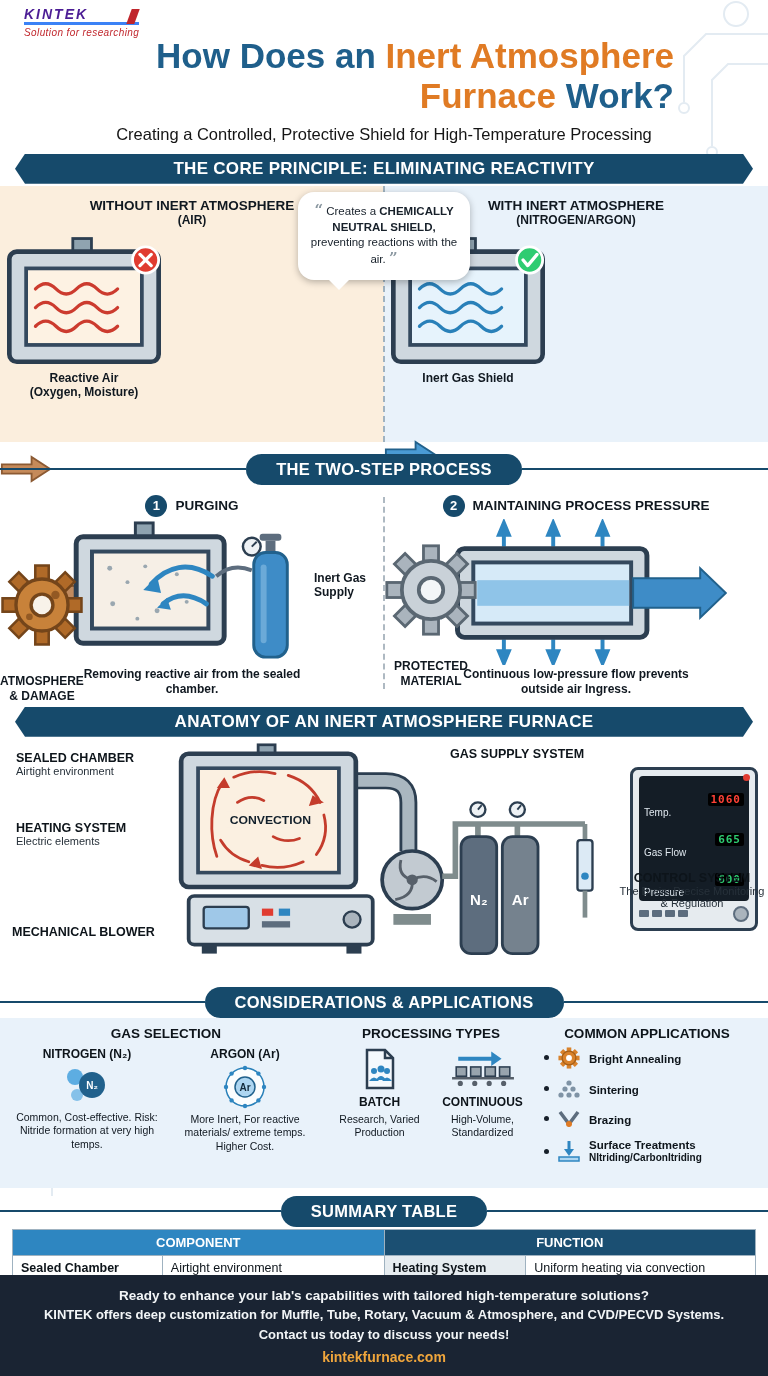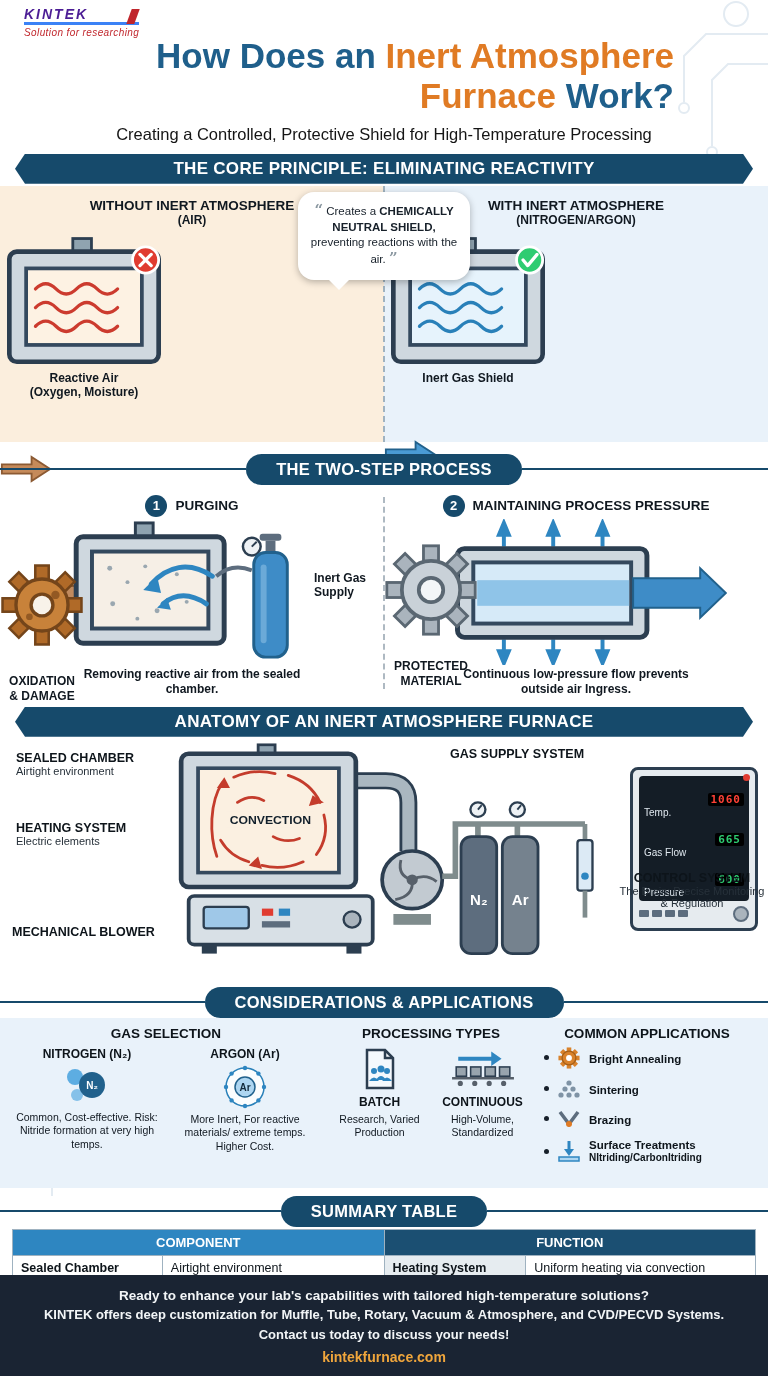--- a/index.html
+++ b/index.html
@@ -188,21 +188,21 @@
                   <rect x="-8" y="-47" width="16" height="94" transform="rotate(135)"></rect>
                 </g>
                 <circle r="31" fill="#c8823a" stroke="#74451a" stroke-width="4"></circle>
                 <circle r="13" fill="#f8f2e9" stroke="#74451a" stroke-width="4"></circle>
                 <circle cx="16" cy="-12" r="5" fill="#8a5220" opacity="0.85"></circle>
                 <circle cx="-15" cy="14" r="4" fill="#8a5220" opacity="0.85"></circle>
               </g>
             </svg>
           </div>
           <div class="core-caption">
-            <div>OXIDATION</div>
+            <div>ATMOSPHERE</div>
             <div>&amp; DAMAGE</div>
           </div>
         </div>
       </div>
     </div>
 
     <div class="core-divider"></div>
 
     <div class="bubble">
       <span class="q">“</span>

